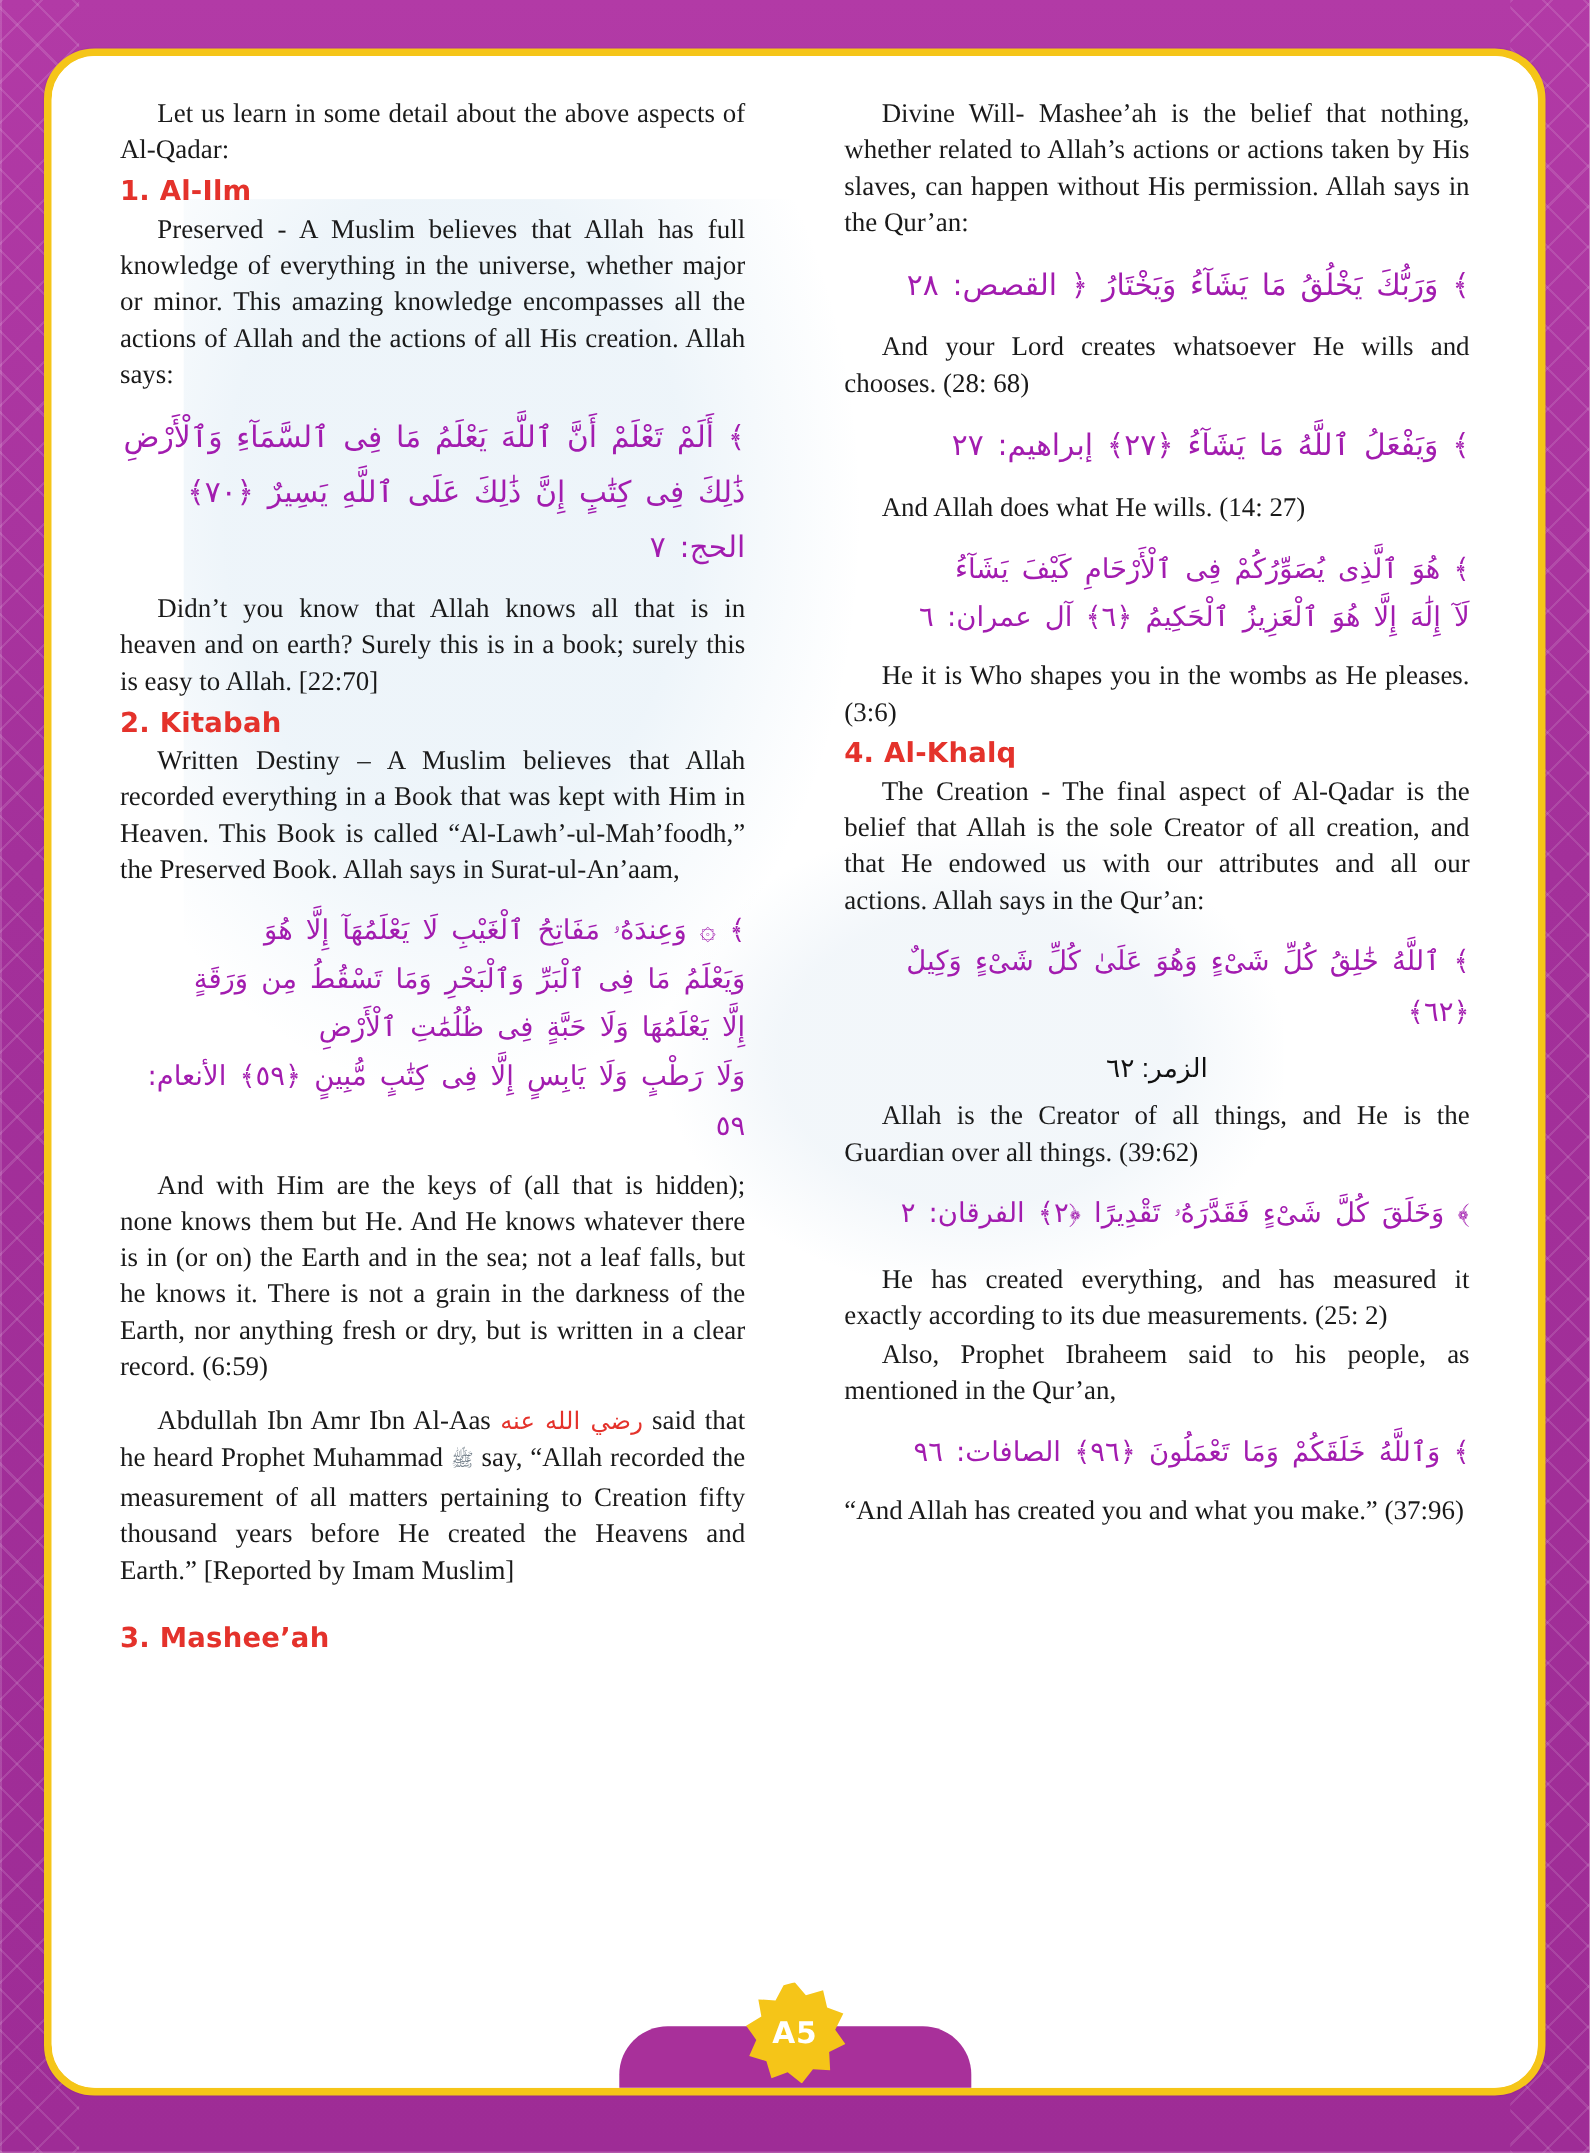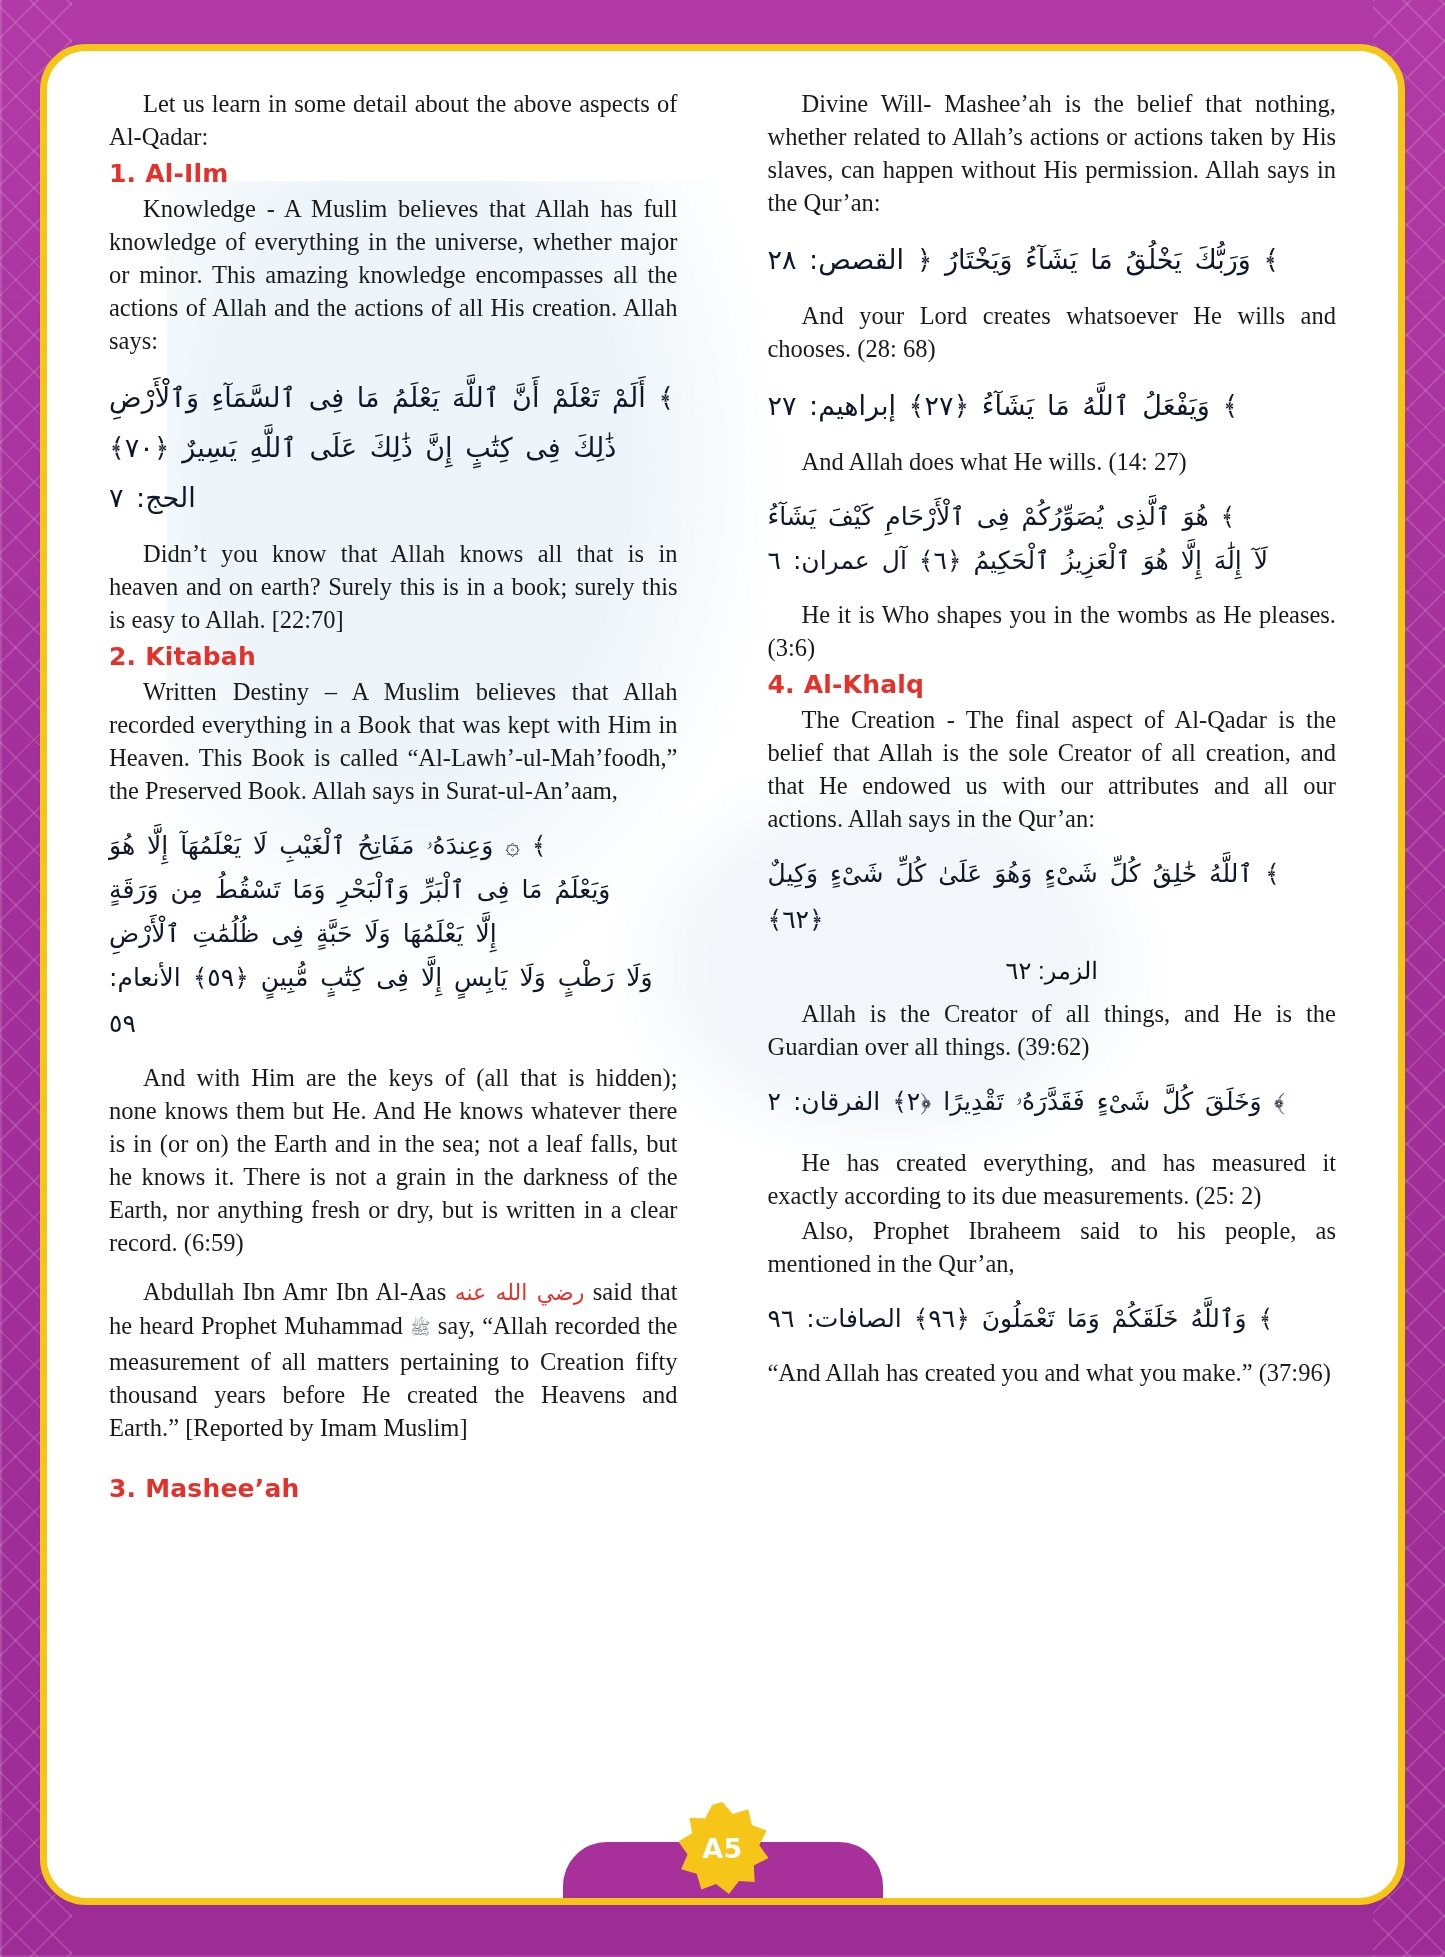--- a/index.html
+++ b/index.html
@@ -81,25 +81,25 @@
     color:#e4322b;
     font-family:"DejaVu Sans", sans-serif;
     font-size:25px;
     font-weight:700;
     margin:6px 0 4px 0;
     letter-spacing:.2px;
   }
   .lead{font-weight:normal;}
   .arabic{
     direction:rtl;
-    text-align:left;
+    text-align:right;
     font-family:"DejaVu Sans", sans-serif;
     font-size:27px;
     line-height:50px;
-    color:#0f172a;
+    color:#a21caf;
     margin:16px 0 14px 0;
     word-spacing:4px;
   }
   .arabic.small{font-size:25px;line-height:46px;}
   .aya-ref{
     direction:rtl;
     text-align:center;
     font-family:Liberation Sans, sans-serif;
     font-size:24px;
     color:#111;
@@ -157,21 +157,21 @@
   <div class="watermark"></div>
   <div class="watermark2"></div>
 
   <div class="columns">
 
     <div class="col">
 
       <p class="body-text indent">Let us learn in some detail about the above aspects of Al-Qadar:</p>
 
       <div class="heading">1. Al-Ilm</div>
-      <p class="body-text indent"><span class="lead">Knowledge</span><span> - A Muslim believes that Allah has full knowledge of everything in the universe, whether major or minor. This amazing knowledge encompasses all the actions of Allah and the actions of all His creation. Allah says:</span></p>
+      <p class="body-text indent"><span class="lead">Preserved</span><span> - A Muslim believes that Allah has full knowledge of everything in the universe, whether major or minor. This amazing knowledge encompasses all the actions of Allah and the actions of all His creation. Allah says:</span></p>
 
       <div class="arabic">﴾ أَلَمْ تَعْلَمْ أَنَّ ٱللَّهَ يَعْلَمُ مَا فِى ٱلسَّمَآءِ وَٱلْأَرْضِ</div>
       <div class="arabic" style="margin-top:-14px">ذَٰلِكَ فِى كِتَٰبٍ إِنَّ ذَٰلِكَ عَلَى ٱللَّهِ يَسِيرٌ ﴿٧٠﴾ الحج: ٧</div>
 
       <p class="body-text indent">Didn’t you know that Allah knows all that is in heaven and on earth? Surely this is in a book; surely this is easy to Allah.  [22:70]</p>
 
       <div class="heading">2. Kitabah</div>
       <p class="body-text indent"><span class="lead">Written Destiny</span><span> – A Muslim believes that Allah recorded everything in a Book that was kept with Him in Heaven. This Book is called “Al-Lawh’-ul-Mah’foodh,” the Preserved Book. Allah says in Surat-ul-An’aam,</span></p>
 
       <div class="arabic small">﴾ ۞ وَعِندَهُۥ مَفَاتِحُ ٱلْغَيْبِ لَا يَعْلَمُهَآ إِلَّا هُوَ</div>

